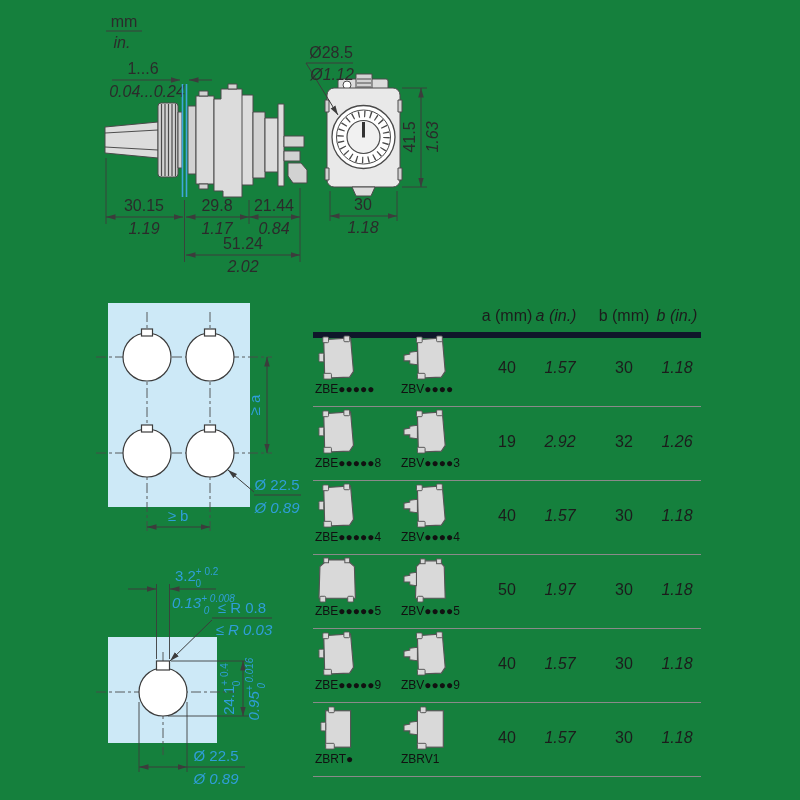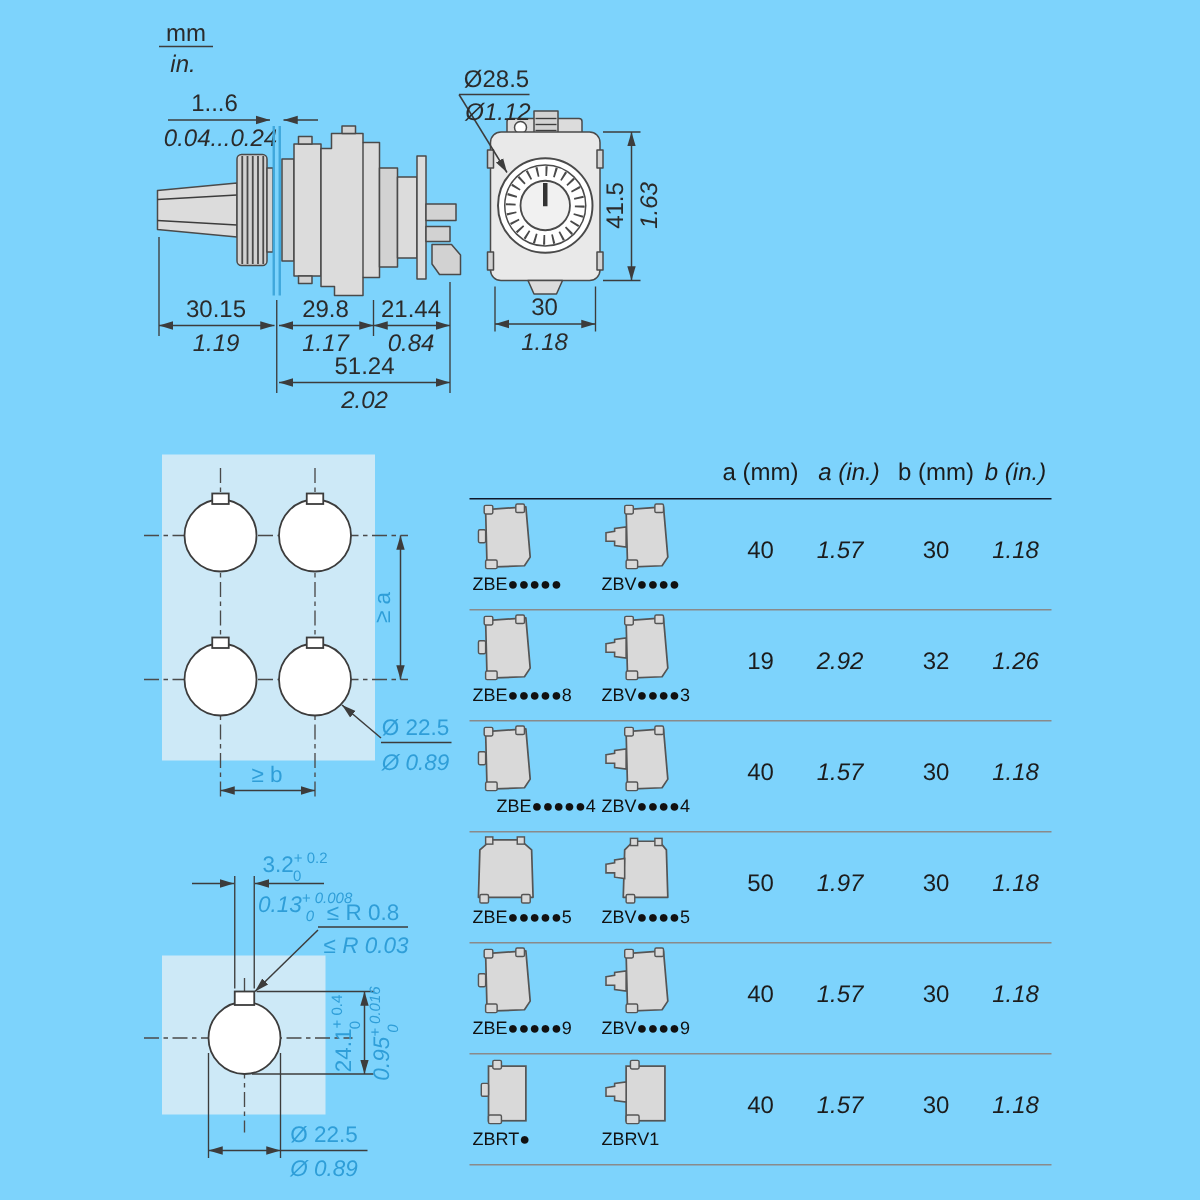--- a/index.html
+++ b/index.html
@@ -1,34 +1,34 @@
 <!DOCTYPE html>
 <html><head>
 <meta charset="utf-8">
 <style>
   html,body{margin:0;padding:0;background:#fff;}
-  #page{position:relative;width:800px;height:800px;background:#7dd3fc;overflow:hidden;
+  #page{position:relative;width:800px;height:800px;background:#15803d;overflow:hidden;
         font-family:"Liberation Sans",sans-serif;}
   svg text{font-family:"Liberation Sans",sans-serif;}
   .dim{font-size:16px;fill:#2b2b2b;text-anchor:middle;}
   .dimi{font-size:16px;fill:#2b2b2b;text-anchor:middle;font-style:italic;}
   .bdim{font-size:15px;fill:#2f9ed8;text-anchor:middle;}
   .bdimi{font-size:15px;fill:#2f9ed8;text-anchor:middle;font-style:italic;}
   .lft{text-anchor:start;}
   .tol{font-size:10px;}
   .ln{stroke:#3c3c3c;stroke-width:1;fill:none;}
   .xln{stroke:#3c3c3c;stroke-width:0.9;fill:none;}
   .dash{stroke:#4a4a4a;stroke-width:0.9;fill:none;stroke-dasharray:10 3 3 3;}
   .part{fill:#dcdcdc;stroke:#4a4a4a;stroke-width:1;stroke-linejoin:round;}
   .part2{fill:#d2d2d2;stroke:#4a4a4a;stroke-width:1;stroke-linejoin:round;}
   .hole{fill:#ffffff;stroke:#3c3c3c;stroke-width:1.2;}
   .panel{fill:#cde9f7;}
   .blue{stroke:#3fa7dc;stroke-width:1.6;fill:none;}
   .datatable{position:absolute;left:313px;top:299px;width:388px;height:479px;}
-  .thead{position:absolute;left:0;top:0;width:100%;height:33px;border-bottom:1px solid #0f172a;}
+  .thead{position:absolute;left:0;top:0;width:100%;height:33px;border-bottom:6px solid #0f172a;}
   .th{position:absolute;top:8px;width:70px;text-align:center;font-size:16px;color:#1c1c1c;}
   .th.it{font-style:italic;}
   .trow{position:absolute;left:0;width:100%;height:74px;border-bottom:1px solid #8a8a8a;}
   .icon{position:absolute;top:3px;width:52px;height:46px;}
   .plabel{position:absolute;top:50px;font-size:12px;color:#111;white-space:nowrap;}
   .v{position:absolute;top:27px;width:70px;text-align:center;font-size:16px;color:#1c1c1c;}
   .v.it{font-style:italic;text-align:center;}
 </style>
 </head>
 <body>
@@ -240,21 +240,21 @@
     <line class="ln" x1="139" y1="767" x2="187" y2="767" marker-start="url(#aS)" marker-end="url(#aE)"></line>
     <line class="ln" x1="187" y1="767" x2="245" y2="767"></line>
     <text class="bdim" x="216" y="761">Ø 22.5</text>
     <text class="bdimi" x="216" y="784">Ø 0.89</text>
   </g>
 </svg>
 
 <div class="datatable">
   <div class="thead">
     <span class="th" style="left:159px">a (mm)</span>
-    <span class="th it" style="left:218px">a (in.)</span>
+    <span class="th it" style="left:208px">a (in.)</span>
     <span class="th" style="left:276px">b (mm)</span>
     <span class="th it" style="left:329px">b (in.)</span>
   </div>
 
   <div class="trow" style="top:33px">
     <svg class="icon" style="left:2px" viewBox="0 0 52 48">
           <use href="#blk"></use>
         </svg>
     <svg class="icon" style="left:88px" viewBox="0 0 52 48">
           <use href="#blkp"></use>
@@ -282,21 +282,21 @@
     <span class="v it" style="left:329px">1.26</span>
   </div>
 
   <div class="trow" style="top:181px">
     <svg class="icon" style="left:2px" viewBox="0 0 52 48">
           <use href="#blk"></use>
         </svg>
     <svg class="icon" style="left:88px" viewBox="0 0 52 48">
           <use href="#blkp"></use>
         </svg>
-    <span class="plabel" style="left:18px">ZBE●●●●●4</span>
+    <span class="plabel" style="left:2px">ZBE●●●●●4</span>
     <span class="plabel" style="left:88px">ZBV●●●●4</span>
     <span class="v" style="left:159px">40</span>
     <span class="v it" style="left:212px">1.57</span>
     <span class="v" style="left:276px">30</span>
     <span class="v it" style="left:329px">1.18</span>
   </div>
 
   <div class="trow" style="top:255px">
     <svg class="icon" style="left:2px" viewBox="0 0 52 48">
           <use href="#blkw"></use>

